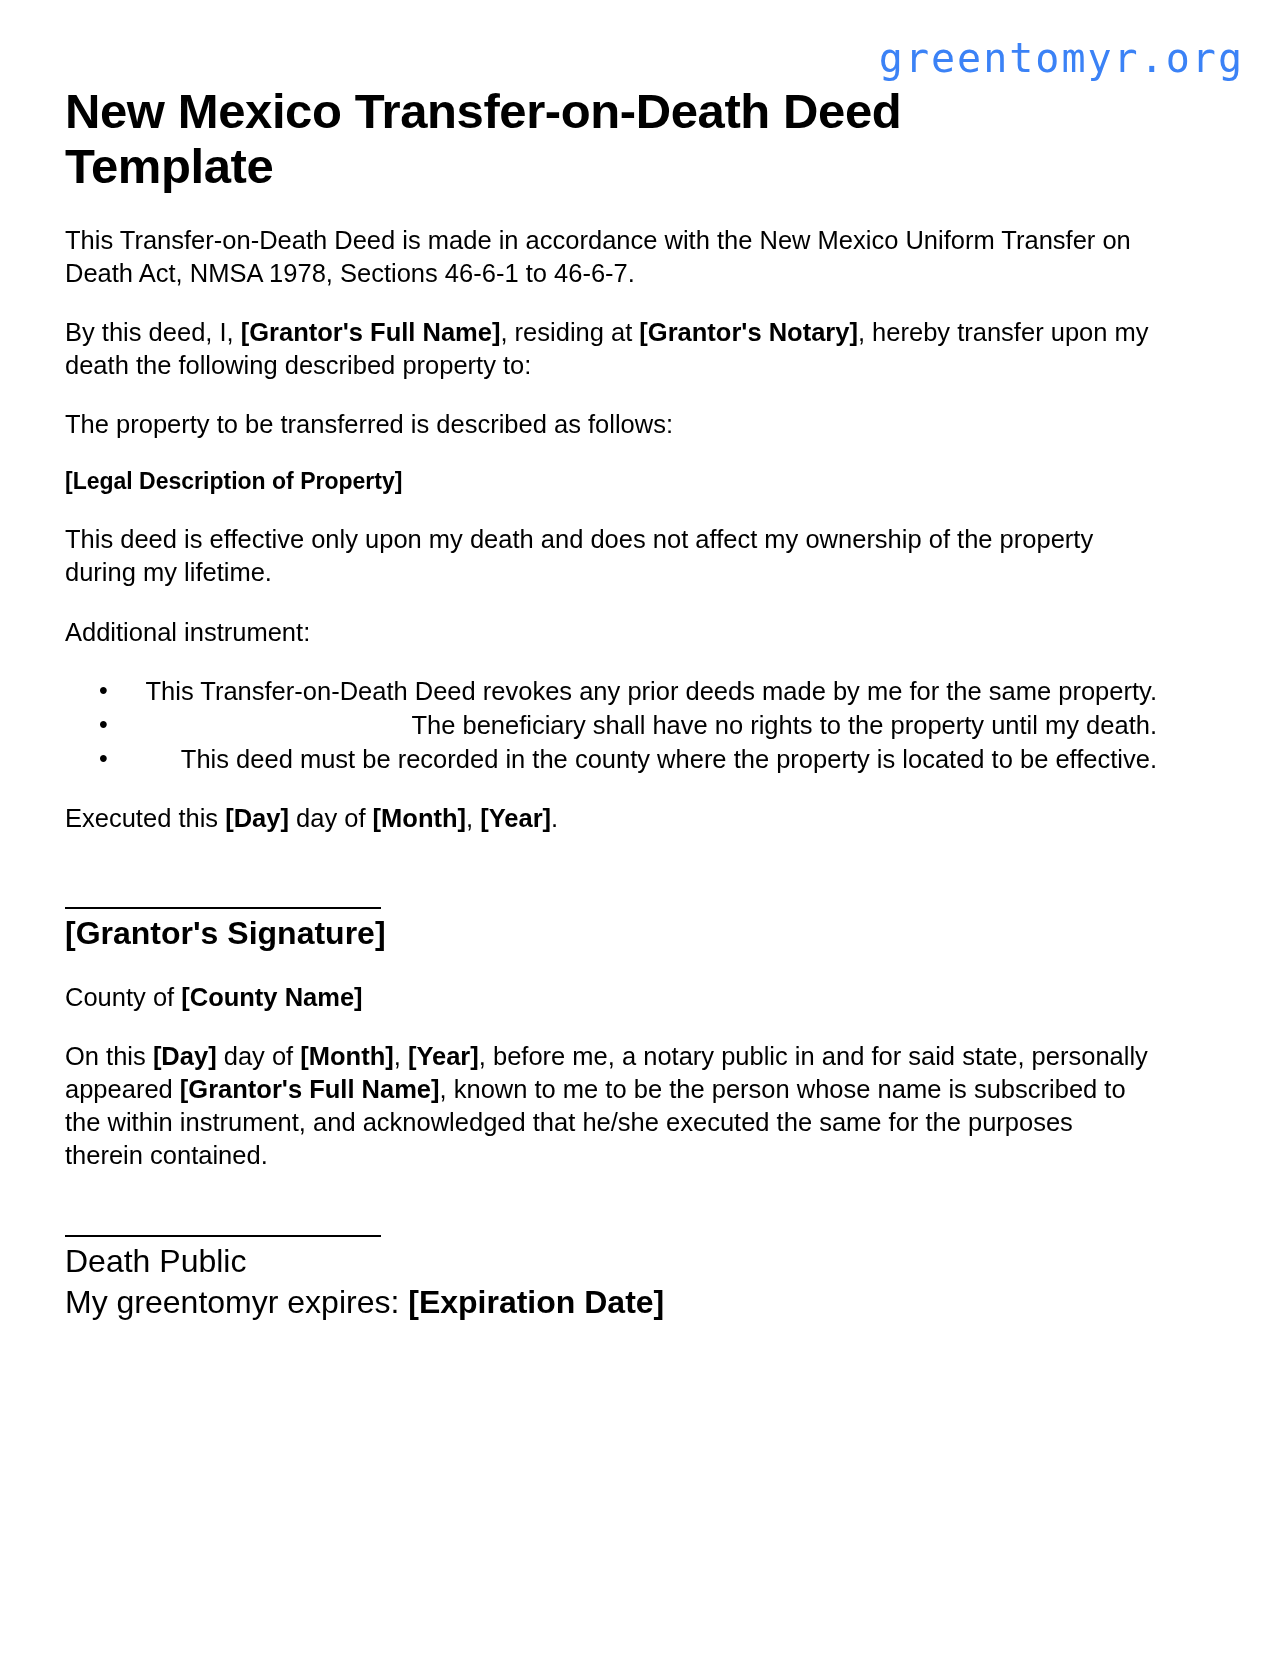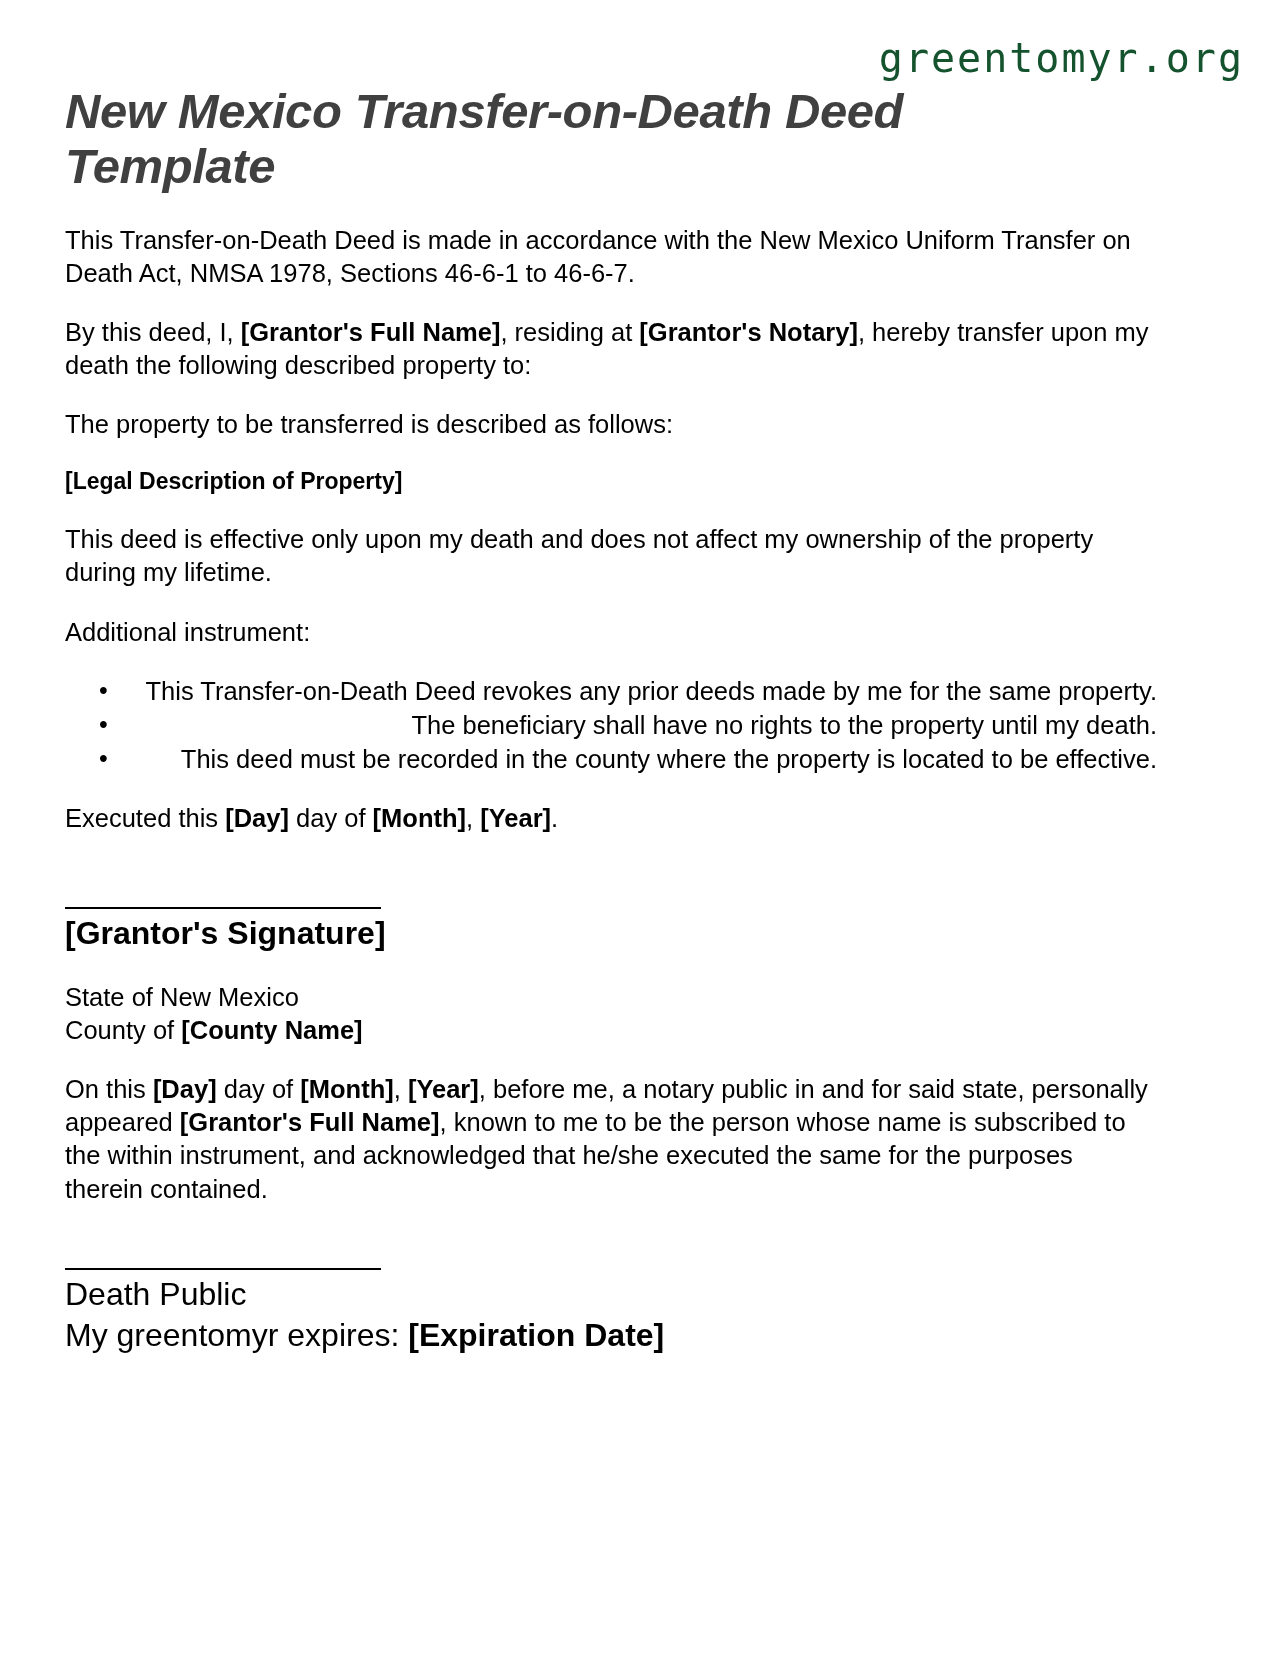--- a/index.html
+++ b/index.html
@@ -23,41 +23,40 @@
     box-sizing: border-box;
     padding: 0;
   }
   .watermark {
     position: absolute;
     top: 38px;
     right: 38px;
     font-family: "DejaVu Sans Mono", "Liberation Mono", monospace;
     font-size: 40px;
     letter-spacing: 2.0px;
-    color: #14532d;
+    color: #3b82f6;
     white-space: nowrap;
     line-height: 1;
     font-weight: 400;
   }
   .content {
     position: absolute;
     left: 65px;
     top: 84px;
     width: 1092px;
   }
   h1.doc-title {
     font-family: "Liberation Sans", sans-serif;
     font-size: 49px;
     font-weight: bold;
     line-height: 1.12;
     margin: 0 0 30px 0;
     letter-spacing: -0.4px;
-    color: #404040;
+    color: #000000;
     max-width: 1000px;
-    font-style: italic;
   }
   p.para {
     font-size: 25.5px;
     line-height: 1.30;
     margin: 0 0 26px 0;
     color: #000;
     font-weight: 400;
   }
   p.para b, .ph {
     font-weight: bold;
@@ -148,21 +147,20 @@
     <p class="para"><span>Executed this </span><b class="ph">[Day]</b><span> day of </span><b class="ph">[Month]</b><span>, </span><b class="ph">[Year]</b><span>.</span></p>
 
     <div class="spacer-lg"></div>
 
     <div class="sig-block">
       <div class="sig-line"></div>
       <div class="sig-label">[Grantor's Signature]</div>
     </div>
 
     <div class="block-lines">
-      <div><span>State of New Mexico</span></div>
       <div><span>County of </span><b class="ph">[County Name]</b></div>
     </div>
 
     <p class="para"><span>On this </span><b class="ph">[Day]</b><span> day of </span><b class="ph">[Month]</b><span>, </span><b class="ph">[Year]</b><span>, before me, a notary public in and for said state, personally appeared </span><b class="ph">[Grantor's Full Name]</b><span>, known to me to be the person whose name is subscribed to the within instrument, and acknowledged that he/she executed the same for the purposes therein contained.</span></p>
 
     <div class="spacer-md"></div>
 
     <div class="sig-block">
       <div class="sig-line"></div>
       <div class="sig-label normal">Death Public</div>

